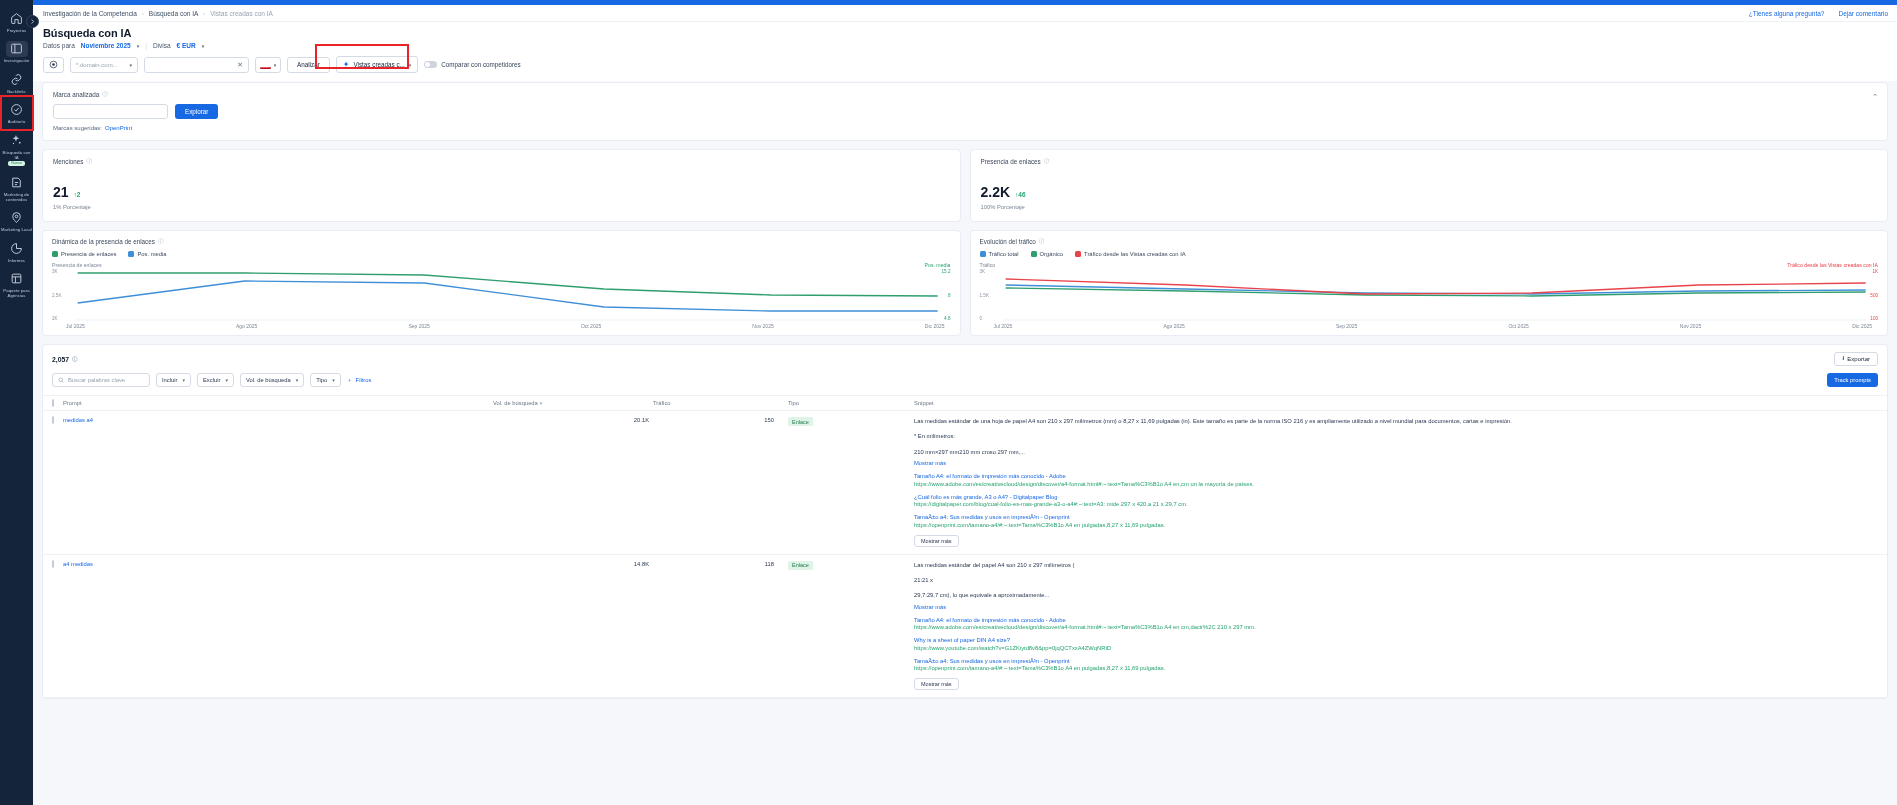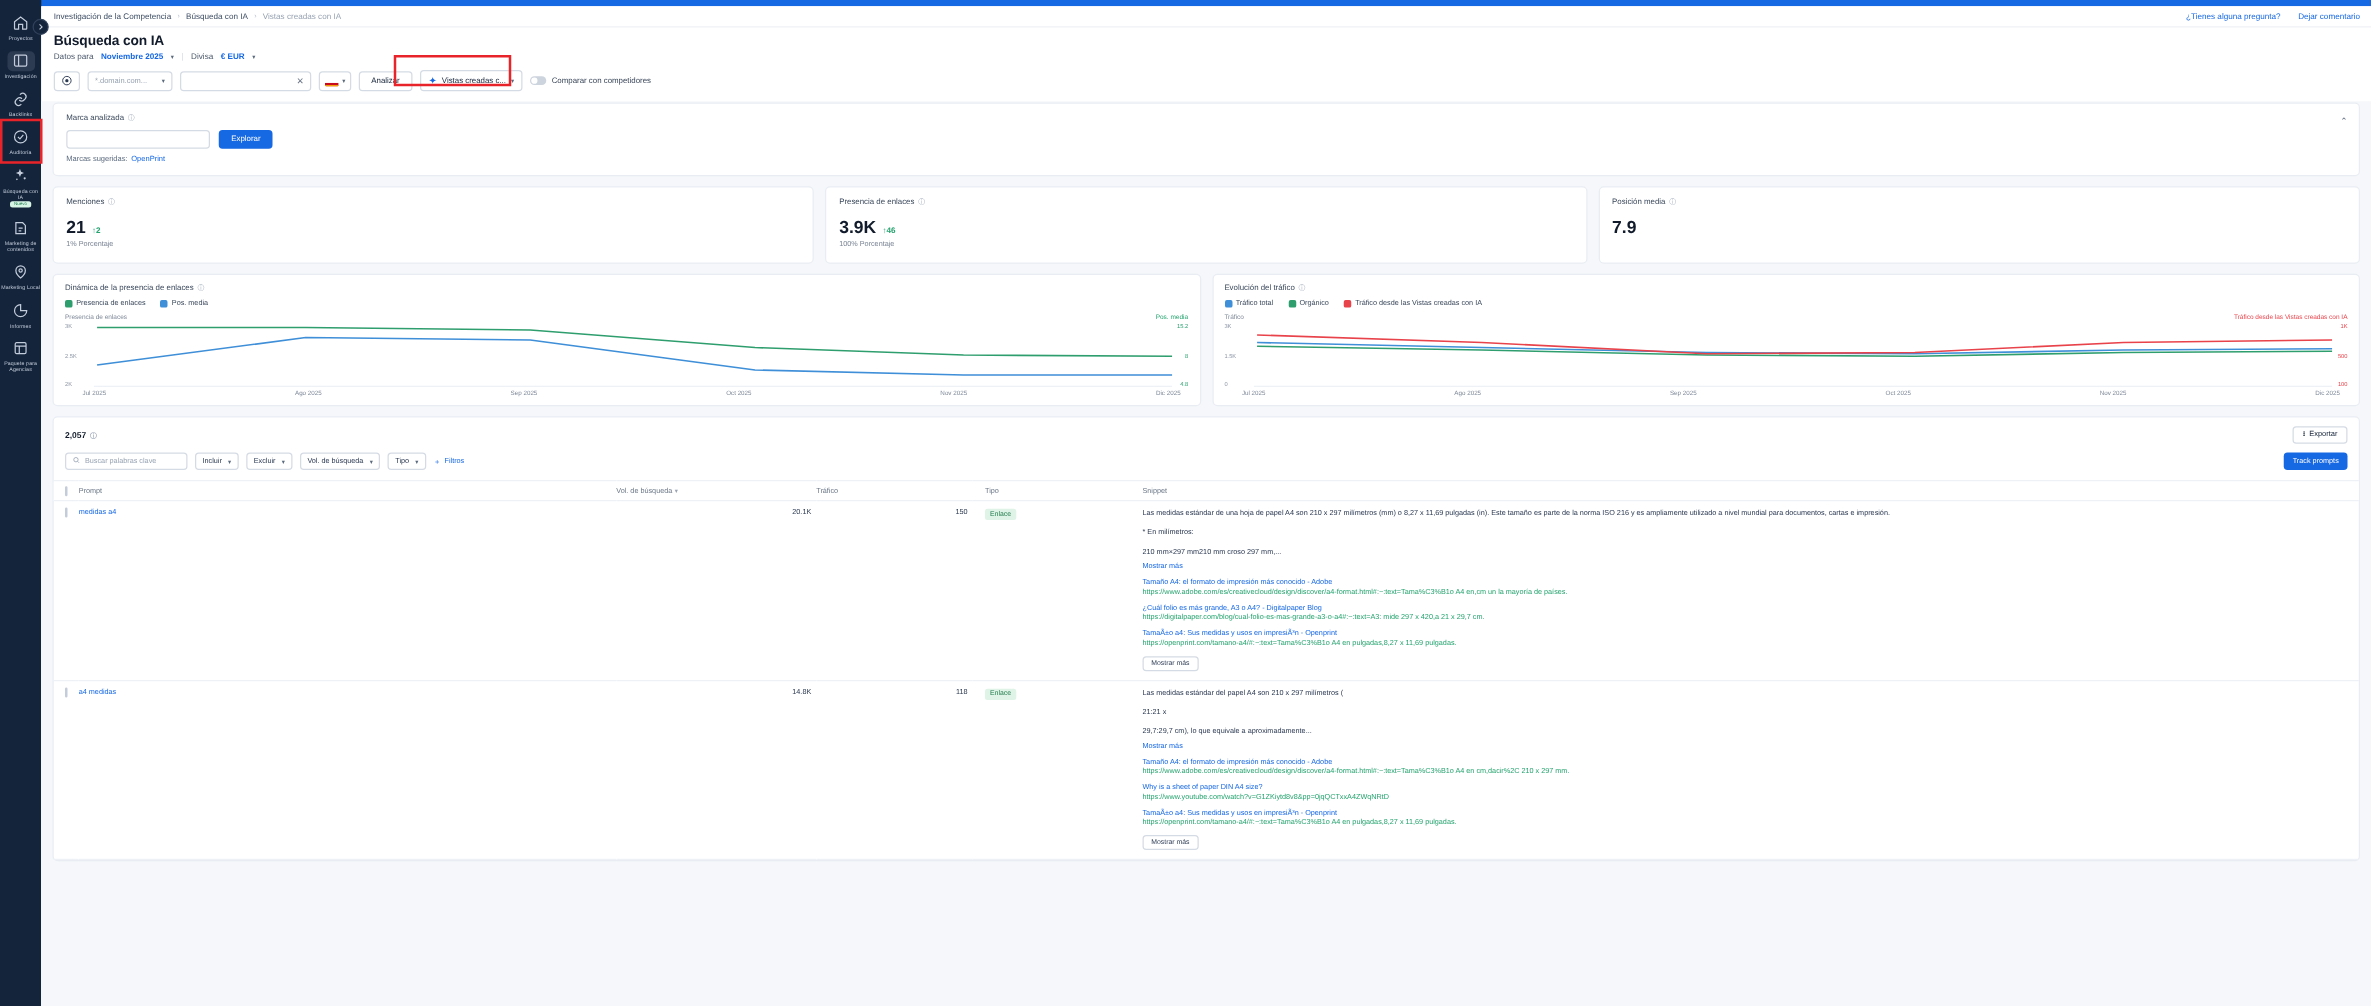--- a/index.html
+++ b/index.html
@@ -149,21 +149,21 @@
   .brand-sug { margin-top: 6px; font-size: 6px; color: #5b6a7e; }
   .brand-sug a { color: #1668e3; text-decoration: none; cursor: pointer; margin-left: 3px; }
   .panel-collapse {
     position: absolute; right: 9px; top: 10px; color: #6a7policy; font-size: 7px; cursor: pointer; color:#6a7687;
   }
 
   
   .metrics { display: flex; gap: 9px; margin-top: 8px; }
   .metric { flex: 1; padding: 8px 10px 11px 10px; }
   .metric .m-val {
-    margin-top: 8px; font-size: 14px; font-weight: bold; color: #111b2b;
+    margin-top: 19px; font-size: 14px; font-weight: bold; color: #111b2b;
     display: flex; align-items: baseline; gap: 5px;
   }
   .m-delta { font-size: 6.5px; font-weight: bold; color: #25a36f; }
   .m-sub { margin-top: 4px; font-size: 5.8px; color: #7a8595; }
 
   
   .charts { display: flex; gap: 9px; margin-top: 8px; }
   .chart-card { flex: 1; padding: 7px 9px 6px 9px; position: relative; }
   .ch-title { font-size: 6.3px; color: #3b495c; display: flex; align-items: center; gap: 3px; }
   .legend { display: flex; align-items: center; gap: 12px; margin-top: 6px; }
@@ -449,36 +449,26 @@
         </div>
         <div class="m-sub">1% Porcentaje</div>
       </div>
 
       <div class="card metric">
         <div class="lbl">
           <span>Presencia de enlaces</span>
           <span class="info-i">ⓘ</span>
         </div>
         <div class="m-val">
-          <span>3.9K</span>
+          <span>2.2K</span>
           <span class="m-delta">↑<span>46</span></span>
         </div>
         <div class="m-sub">100% Porcentaje</div>
       </div>
 
-      <div class="card metric">
-        <div class="lbl">
-          <span>Posición media</span>
-          <span class="info-i">ⓘ</span>
-        </div>
-        <div class="m-val">
-          <span>7.9</span>
-        </div>
-        <div class="m-sub"></div>
-      </div>
 
     </div>
 
     <div class="charts">
 
       <div class="card chart-card">
         <div class="ch-title">
           <span>Dinámica de la presencia de enlaces</span>
           <span class="info-i">ⓘ</span>
         </div>

